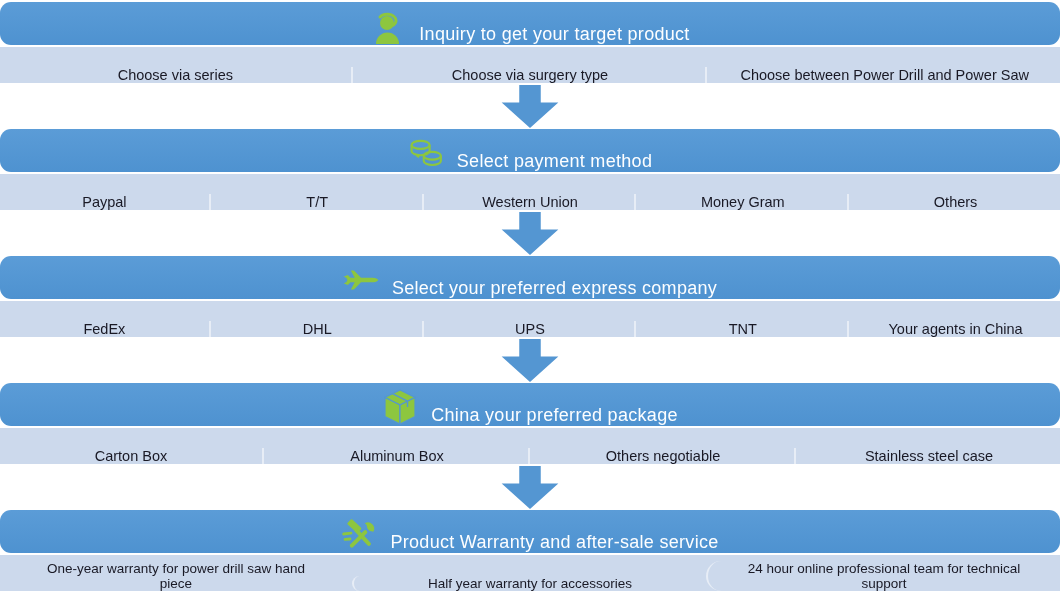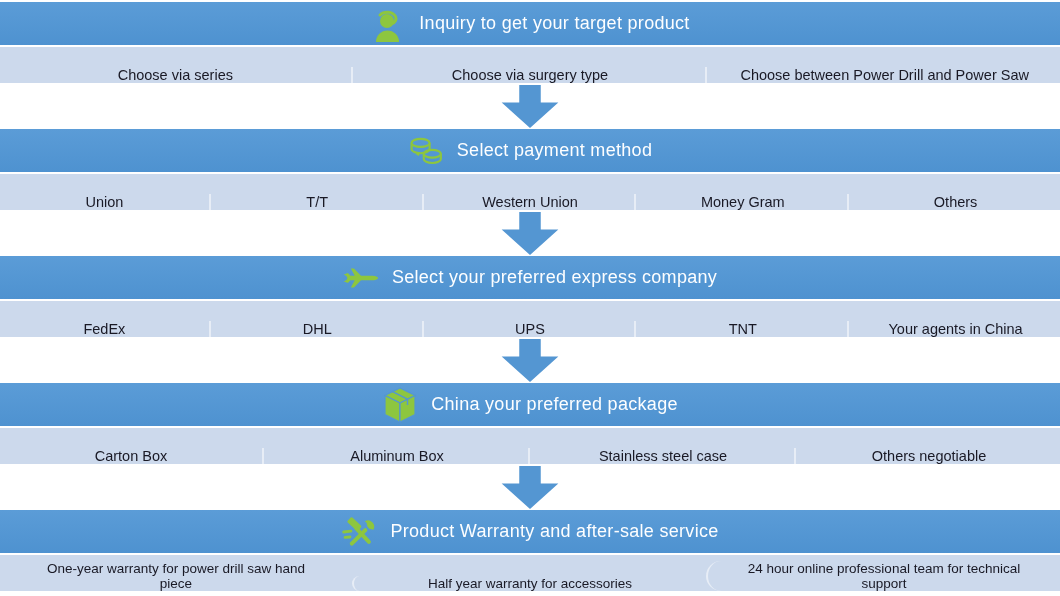--- a/index.html
+++ b/index.html
@@ -14,23 +14,24 @@
     padding-top: 2px;
     box-sizing: border-box;
     display: flex;
     flex-direction: column;
   }
   .section-header {
     height: 43px;
     flex: 0 0 43px;
     background: linear-gradient(#5b9cd7, #4e92d0);
     display: flex;
-    align-items: center;
+    align-items: flex-end;
     justify-content: center;
     gap: 13px;
+    border-radius: 11px;
   }
   .section-title {
     color: #fdfeff;
     font-size: 18px;
     letter-spacing: 0.3px;
     white-space: nowrap;
   }
   .icon-wrap {
     display: flex;
     align-items: center;
@@ -104,21 +105,21 @@
           <path d="M4 8 v7 a10 4.5 0 0 0 20 0 v-7"></path>
           <path d="M9.5 19.5 a10 4.5 0 0 0 3 1.8"></path>
           <ellipse cx="27" cy="20" rx="9.5" ry="4.3"></ellipse>
           <path d="M17.5 20 v6 a9.5 4.3 0 0 0 19 0 v-6"></path>
         </g>
       </svg>
     </span>
     <span class="section-title">Select payment method</span>
   </div>
   <div class="options-row">
-    <div class="option-cell">Union</div>
+    <div class="option-cell">Paypal</div>
     <div class="option-cell">T/T</div>
     <div class="option-cell">Western Union</div>
     <div class="option-cell">Money Gram</div>
     <div class="option-cell">Others</div>
   </div>
 
   <div class="arrow-gap">
     <svg width="58" height="43" viewBox="0 0 58 44">
       <polygon points="18,0 40,0 40,18 58,18 29,44 0,18 18,18" fill="#5496d2"></polygon>
     </svg>
@@ -155,22 +156,22 @@
         <polygon points="33,9.5 18,17 18,36 33,28.5" fill="#8dc63f" stroke="#5496d2" stroke-width="1.2"></polygon>
         <line x1="10.5" y1="5.7" x2="25.5" y2="13.2" stroke="#5496d2" stroke-width="1.4"></line>
         <line x1="25.5" y1="13.2" x2="25.5" y2="19" stroke="#5496d2" stroke-width="1.4"></line>
       </svg>
     </span>
     <span class="section-title">China your preferred package</span>
   </div>
   <div class="options-row">
     <div class="option-cell">Carton Box</div>
     <div class="option-cell">Aluminum Box</div>
+    <div class="option-cell">Others negotiable</div>
     <div class="option-cell">Stainless steel case</div>
-    <div class="option-cell">Others negotiable</div>
   </div>
 
   <div class="arrow-gap">
     <svg width="58" height="43" viewBox="0 0 58 44">
       <polygon points="18,0 40,0 40,18 58,18 29,44 0,18 18,18" fill="#5496d2"></polygon>
     </svg>
   </div>
 
   <div class="section-header">
     <span class="icon-wrap">

